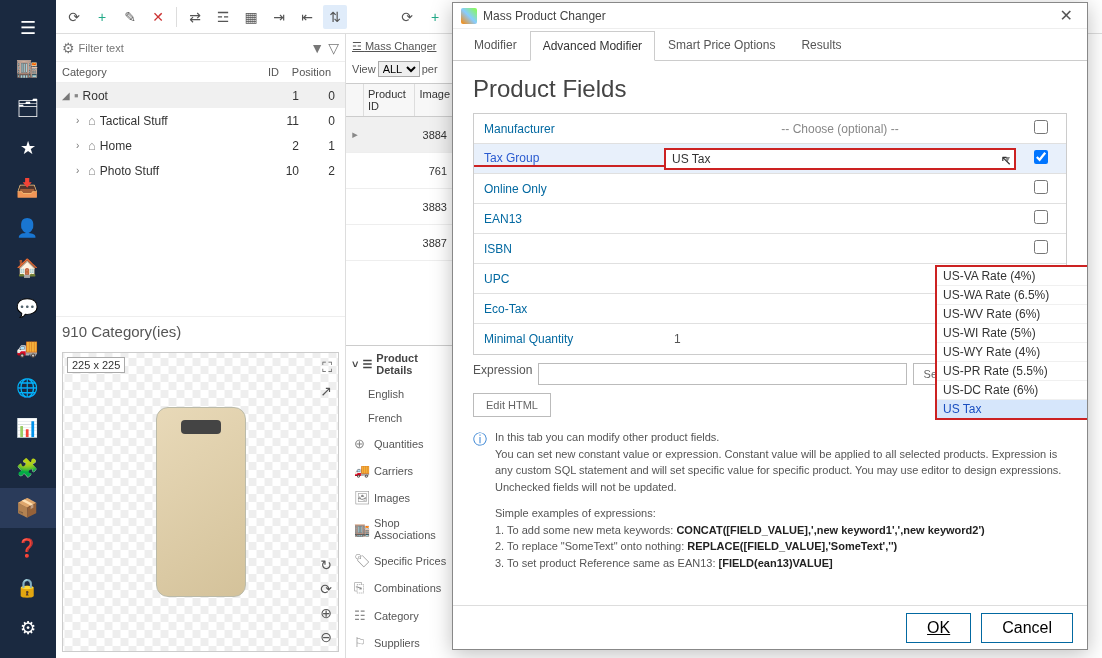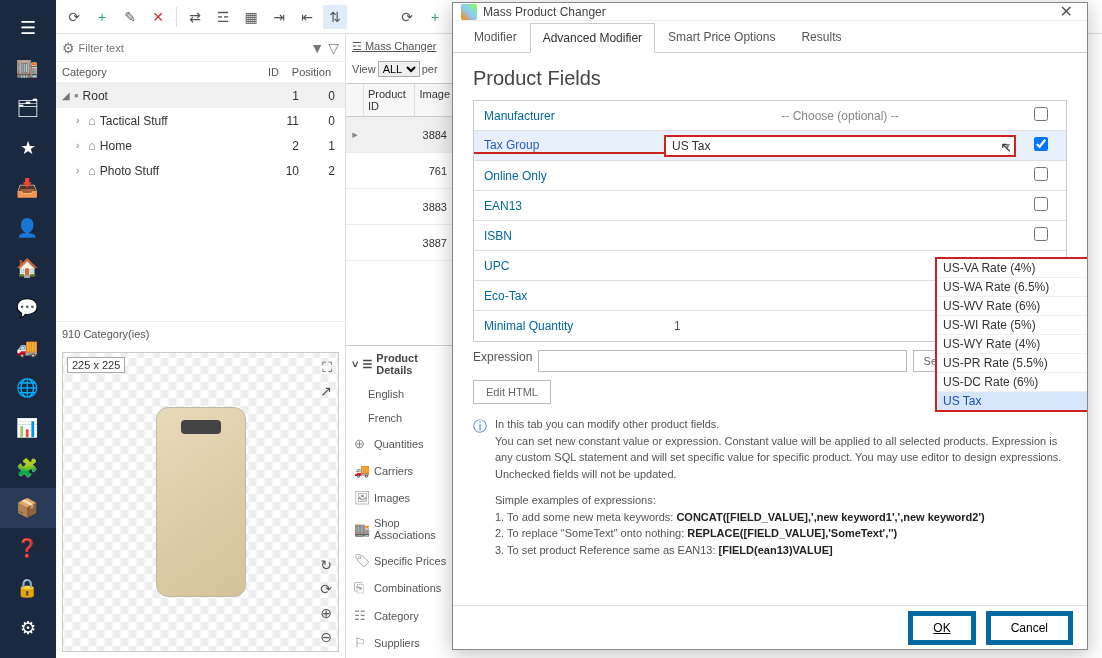--- a/index.html
+++ b/index.html
@@ -27,21 +27,21 @@
 .cathead span:nth-child(2) { width: 50px; text-align: right; }
 .cathead span:nth-child(3) { width: 60px; text-align: right; padding-right: 8px; }
 .catrow { display: flex; align-items: center; padding: 5px 6px; font-size: 12px; cursor: pointer; }
 .catrow.sel { background: #f0f0f0; }
 .catrow .indent { width: 14px; }
 .catrow .chev { width: 12px; color: #777; font-size: 10px; }
 .catrow .home { color: #888; margin-right: 4px; font-size: 13px; }
 .catrow .name { flex: 1; }
 .catrow .num { width: 40px; text-align: right; }
 .catrow .pos { width: 40px; text-align: right; padding-right: 4px; }
-.catfooter { padding: 6px; font-size: 11px; color: #555; border-top: 1px solid #eee; }
+.catfooter { padding: 6px; font-size: 15px; color: #555; border-top: 1px solid #eee; }
 
 
 .preview { position: relative; margin: 6px; border: 1px solid #ccc; height: 300px; background: repeating-conic-gradient(#eee 0% 25%, #fff 0% 50%) 50% / 16px 16px; display: flex; align-items: center; justify-content: center; }
 .preview .dim { position: absolute; top: 4px; left: 4px; background: #fff; border: 1px solid #aaa; padding: 1px 4px; font-size: 11px; }
 .preview .picon { position: absolute; right: 6px; color: #555; cursor: pointer; font-size: 14px; }
 .preview .picon.p1 { top: 6px; }
 .preview .picon.p2 { top: 30px; }
 .preview .picon.p3 { bottom: 78px; }
 .preview .picon.p4 { bottom: 54px; }
 .preview .picon.p5 { bottom: 30px; }
@@ -66,31 +66,31 @@
 
 
 .detpanel { position: absolute; left: 346px; top: 345px; width: 110px; bottom: 0; background: #fff; border-top: 1px solid #ccc; font-size: 11px; overflow: hidden; }
 .detpanel .dhead { padding: 6px; display: flex; align-items: center; gap: 4px; color: #444; font-weight: 600; }
 .detpanel .ditem { padding: 6px 8px 6px 22px; color: #555; cursor: pointer; display: flex; align-items: center; gap: 6px; }
 .detpanel .dgroup { padding: 6px 8px; color: #555; cursor: pointer; display: flex; align-items: center; gap: 6px; }
 .dicon { color: #888; font-size: 13px; width: 14px; }
 
 
 .modal { position: absolute; left: 452px; top: 2px; width: 636px; height: 648px; background: #fff; border: 1px solid #888; box-shadow: 0 4px 20px rgba(0,0,0,0.25); display: flex; flex-direction: column; }
-.modal .titlebar { height: 18px; display: flex; align-items: center; padding: 0 8px; border-bottom: 1px solid #eee; }
+.modal .titlebar { height: 26px; display: flex; align-items: center; padding: 0 8px; border-bottom: 1px solid #eee; }
 .modal .titlebar .ticon { width: 16px; height: 16px; margin-right: 6px; background: linear-gradient(45deg, #f80, #8cf, #8f4); border-radius: 2px; }
 .modal .titlebar .ttext { flex: 1; font-size: 12px; color: #444; }
 .modal .titlebar .tclose { font-size: 16px; color: #555; cursor: pointer; padding: 2px 6px; }
 
 .modal .tabs { height: 32px; display: flex; align-items: flex-end; padding: 0 8px; border-bottom: 1px solid #ccc; gap: 0; }
 .modal .tab { padding: 7px 12px; font-size: 12px; color: #555; cursor: pointer; border: 1px solid transparent; }
 .modal .tab.active { border: 1px solid #ccc; border-bottom: 1px solid #fff; background: #fff; position: relative; top: 1px; color: #333; }
 
 .modal .content { flex: 1; padding: 14px 20px; overflow: hidden; position: relative; }
-.modal h2 { font-size: 20px; font-weight: 400; color: #444; margin-bottom: 10px; }
+.modal h2 { font-size: 24px; font-weight: 400; color: #444; margin-bottom: 10px; }
 
 .fields { border: 1px solid #ccc; }
 .frow { display: flex; align-items: center; height: 30px; border-bottom: 1px solid #e0e0e0; }
 .frow:last-child { border-bottom: none; }
 .frow .flabel { width: 190px; padding: 0 10px; font-size: 12px; color: #0369a1; }
 .frow .fval { flex: 1; padding: 0 10px; font-size: 12px; color: #555; }
 .frow .fcheck { width: 50px; text-align: center; }
 .frow .fcheck input { width: 14px; height: 14px; }
 .frow.hl { background: #e8f0fb; }
 .frow.hl .flabel { color: #2a5bd0; border-bottom: 2px solid #c22; }
@@ -110,21 +110,21 @@
 .exprow button { height: 22px; padding: 0 10px; font-size: 11px; border: 1px solid #bbb; background: #fff; cursor: pointer; color: #666; }
 
 .editbtn { margin-top: 8px; padding: 5px 12px; border: 1px solid #bbb; background: #fff; font-size: 11px; cursor: pointer; color: #666; }
 
 .info { display: flex; gap: 8px; margin-top: 12px; font-size: 11px; color: #555; line-height: 1.5; }
 .info .iicon { color: #2a7bd0; font-size: 14px; flex-shrink: 0; }
 .info .examples { margin-top: 10px; }
 .info .examples .bold { font-weight: 700; color: #222; }
 
 .modal .footer { height: 44px; border-top: 1px solid #ddd; display: flex; align-items: center; justify-content: flex-end; padding: 0 14px; gap: 10px; }
-.modal .footer button { padding: 5px 20px; border: 5px solid #0369a1; background: #fff; font-size: 12px; cursor: pointer; }
+.modal .footer button { padding: 5px 20px; border: 1px solid #0369a1; background: #fff; font-size: 16px; cursor: pointer; }
 .modal .footer button.ok { text-decoration: underline; }
 </style>
 </head>
 <body>
 
 <div class="vnav">
   <div class="vitem">☰</div>
   <div class="vitem">🏬</div>
   <div class="vitem">🗂</div>
   <div class="vitem">★</div>

